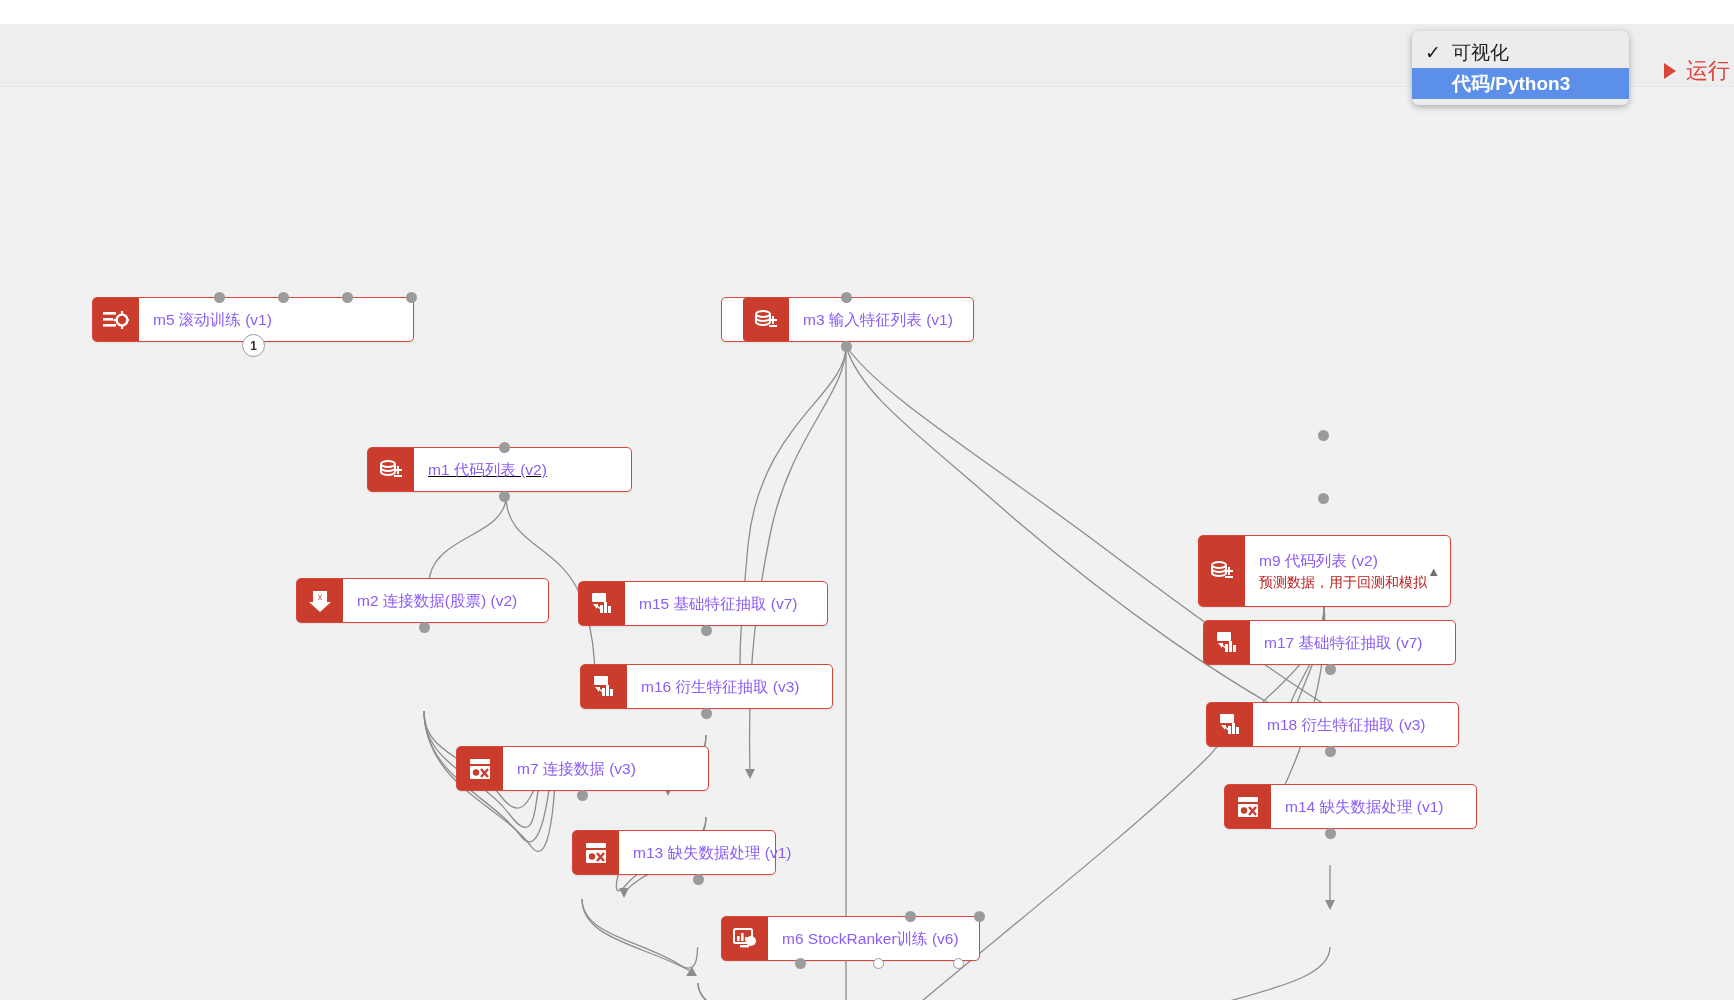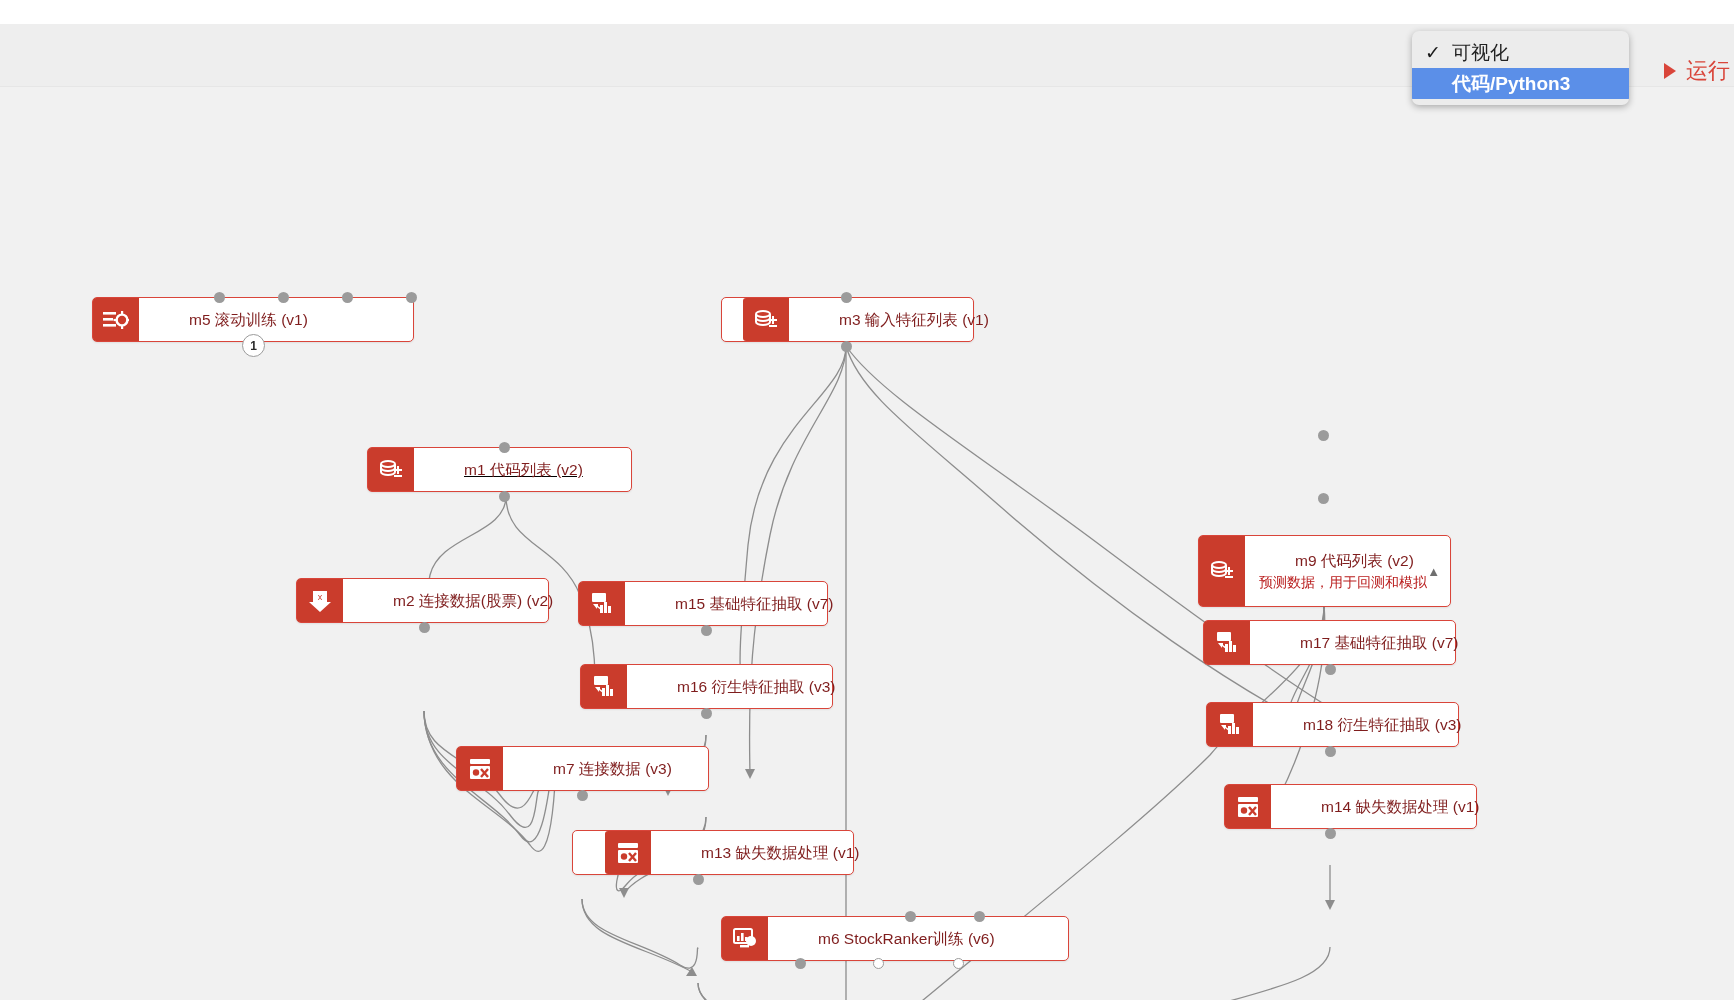--- a/index.html
+++ b/index.html
@@ -83,21 +83,21 @@
     border-radius:3px 0 0 3px;
     display:flex; align-items:center; justify-content:center;
     color:#ffffff;
   }
   .node .body {
     flex:1 1 auto; display:flex; flex-direction:column;
     justify-content:center; padding:0 10px 0 14px;
     position:relative;
   }
   .node .title {
-    font-size:15.5px; color:#7f1d1d; white-space:nowrap; line-height:1.25;margin-left:36px;
+    font-size:15.5px; color:#8b5cf6; white-space:nowrap; line-height:1.25;
   }
   .node .sub {
     font-size:14px; color:#b91c1c; white-space:nowrap; line-height:1.3; margin-top:2px;
   }
   .node .caret {
     position:absolute; right:10px; top:50%; transform:translateY(-50%);
     color:#6f6f6f; font-size:13px;
   }
 
   
@@ -421,41 +421,41 @@
         </g>
         <circle cx="8" cy="15.5" r="3.2" fill="#ca3c2c"></circle>
           </svg>
       </div>
       <div class="body">
         <div class="title">m14 缺失数据处理 (v1)</div>
       </div>
     </div>
     <div class="port" style="left:1325px; top:733px;"></div>
 
-    <div class="node" style="left:572px; top:735px; width:282px;padding-left:32px;">
+    <div class="node" style="left:572px; top:735px; width:204px;">
       <div class="ico">
         <svg width="24" height="24" viewBox="0 0 24 24">
             <g fill="#fff">
           <rect x="2" y="2" width="20" height="5" rx="1"></rect>
           <rect x="2" y="9" width="20" height="13" rx="1"></rect>
         </g>
         <g stroke="#ca3c2c" stroke-width="2.4" fill="none">
           <path d="M13,12 l7,8"></path>
               <path d="M20,12 l-7,8"></path>
         </g>
         <circle cx="8" cy="15.5" r="3.2" fill="#ca3c2c"></circle>
           </svg>
       </div>
       <div class="body">
         <div class="title">m13 缺失数据处理 (v1)</div>
       </div>
     </div>
     <div class="port" style="left:693px; top:779px;"></div>
 
-    <div class="node" style="left:721px; top:821px; width:348px;">
+    <div class="node" style="left:721px; top:821px; width:259px;">
       <div class="ico">
         <svg width="24" height="24" viewBox="0 0 24 24">
           <rect x="1" y="2" width="18" height="14" rx="1.5" fill="none" stroke="#fff" stroke-width="2"></rect>
           <g fill="#fff">
               <rect x="4" y="9" width="2.6" height="5"></rect>
               <rect x="8" y="6" width="2.6" height="8"></rect>
               <rect x="12" y="10" width="2.6" height="4"></rect>
             </g>
           <rect x="7" y="18" width="9" height="2.4" fill="#fff"></rect>
           <circle cx="18" cy="14" r="5" fill="#fff"></circle>

